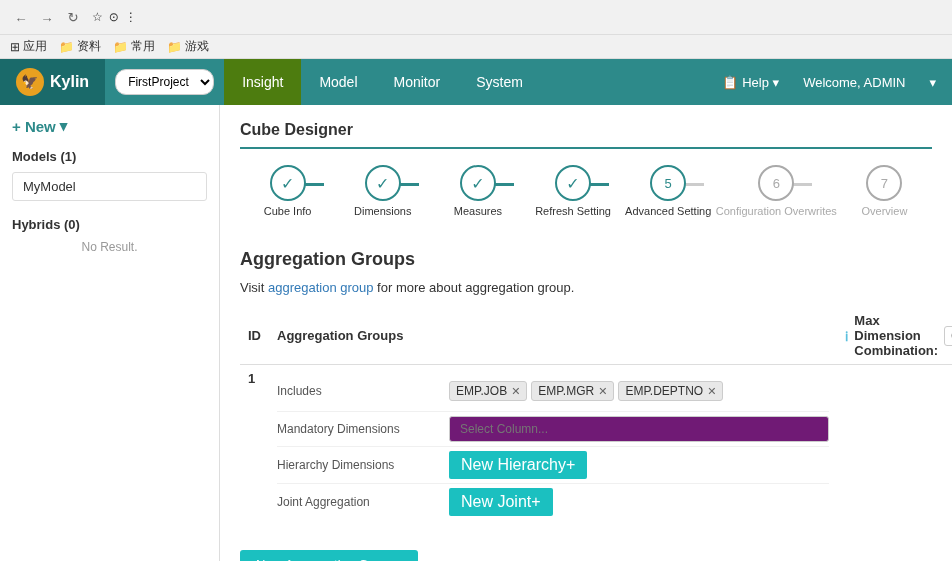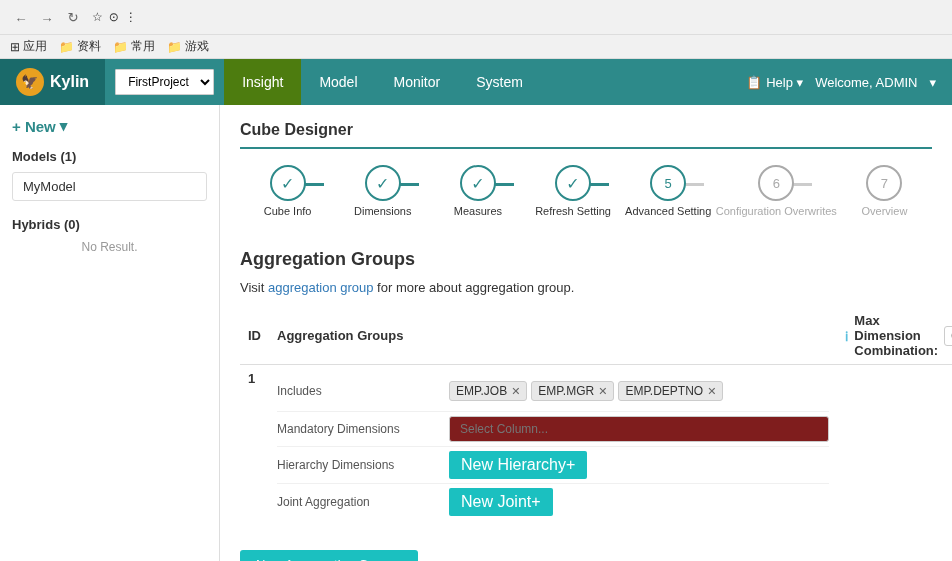--- a/index.html
+++ b/index.html
@@ -61,42 +61,42 @@
     .kylin-logo-icon {
       width: 28px; height: 28px;
       background: #e8a020;
       border-radius: 50%;
       display: flex; align-items: center; justify-content: center;
       color: white; font-size: 14px;
     }
     .project-selector {
       margin: 0 10px;
       padding: 4px 8px;
-      border-radius: 1px;
+      border-radius: 11px;
       border: 1px solid #ccc;
       background: #fff;
       font-size: 12px;
       cursor: pointer;
     }
     .nav-items { display: flex; height: 100%; }
     .nav-item {
       padding: 0 18px;
       height: 100%;
       display: flex;
       align-items: center;
       color: white;
       cursor: pointer;
       font-size: 14px;
     }
     .nav-item.insight-active { background: #4d7c0f; }
     .nav-right {
       margin-left: auto;
       display: flex;
       align-items: center;
-      gap: 12px;
+      gap: 24px;
       padding-right: 16px;
       color: white;
     }
 
     
     .main-layout { display: flex; height: calc(561px - 90px); }
 
     
     .sidebar {
       width: 220px;
@@ -261,21 +261,21 @@
       cursor: pointer;
       color: #666;
       font-size: 11px;
     }
     .select-placeholder {
       border: 1px solid #ccc;
       border-radius: 3px;
       padding: 5px 10px;
       color: #aaa;
       font-size: 12px;
-      background: #7f1d1d;
+      background: #701a75;
       width: 380px;
     }
     .btn-cyan {
       background: #1bc0c0;
       color: white;
       border: none;
       border-radius: 2px;
       padding: 5px 12px;
       cursor: pointer;
       font-size: 16px;

